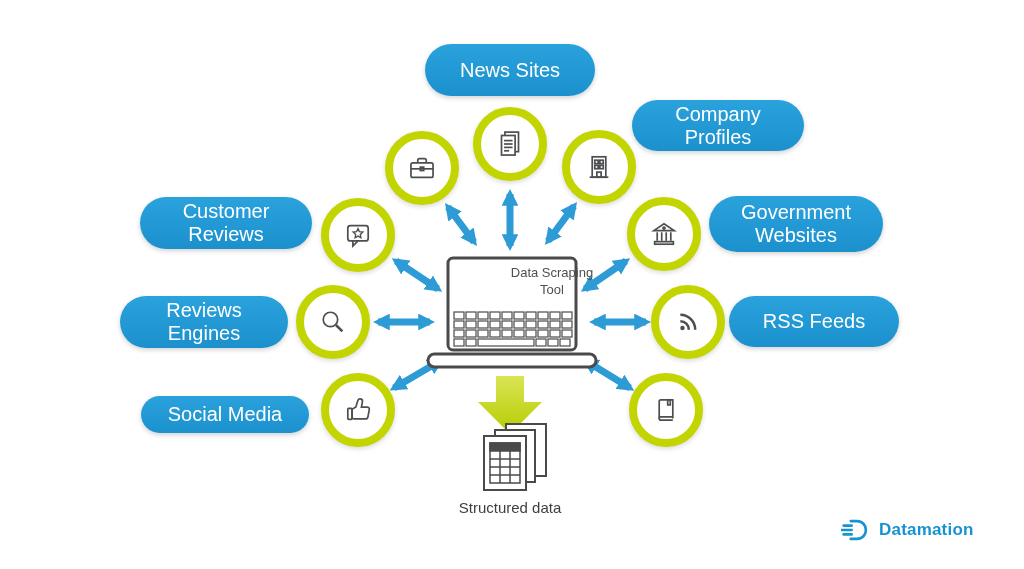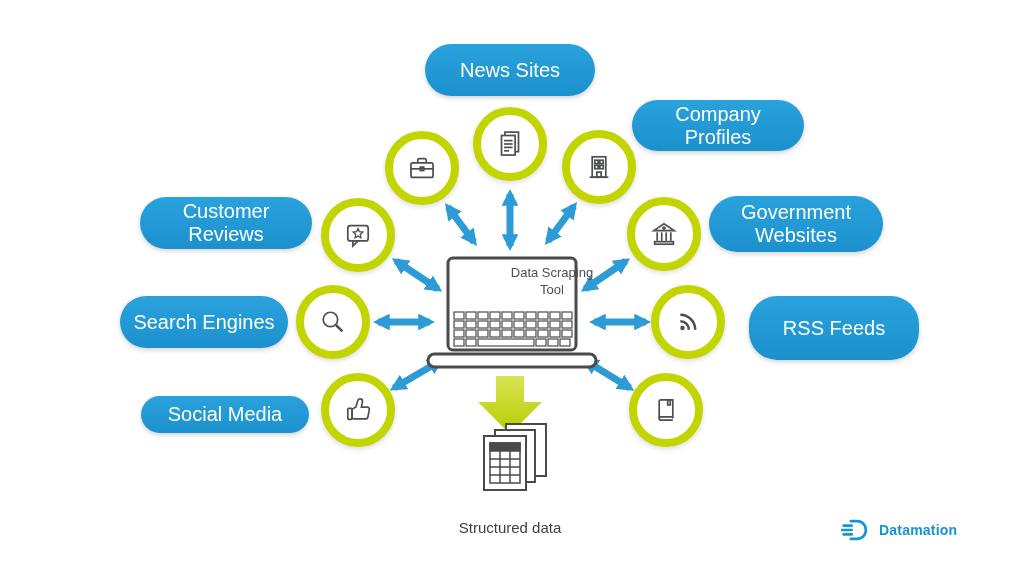--- a/index.html
+++ b/index.html
@@ -24,28 +24,28 @@
   .arrow-layer{position:absolute;left:0;top:0;z-index:1;pointer-events:none;}
 
   .laptop{position:absolute;left:426px;top:256px;width:172px;height:118px;z-index:2;}
   .screen-text{
     position:absolute;left:34px;top:9px;width:104px;text-align:center;
     font-size:13px;line-height:1.3;color:#4f4f51;margin-left:40px;
   }
 
   .structured-label{
     position:absolute;left:430px;top:499px;width:160px;z-index:3;
-    text-align:center;font-size:15px;color:#3f3f41;margin-top:20px;
+    text-align:center;font-size:15px;color:#3f3f41;
   }
 
   .brand{
     position:absolute;left:841px;top:517px;z-index:3;
     display:flex;align-items:center;gap:6px;
   }
-  .brand span{font-size:14px;font-weight:600;color:#1793d1;letter-spacing:.2px;}
+  .brand span{font-size:17px;font-weight:600;color:#1793d1;letter-spacing:.2px;}
 </style>
 </head>
 <body>
 
 <div class="canvas">
 
   <svg class="arrow-layer" width="1024" height="569" viewBox="0 0 1024 569">
     <defs>
       <marker id="mEnd" viewBox="0 0 10 10" refX="7" refY="5" markerWidth="2.4" markerHeight="2.4" orient="auto" markerUnits="strokeWidth">
         <path d="M0,0 L10,5 L0,10 z" fill="#2d9bd5"></path>
@@ -95,23 +95,23 @@
   <div class="pill" style="left:632px;top:100px;width:172px;height:51px">
       <span>Company Profiles</span>
     </div>
   <div class="pill" style="left:140px;top:197px;width:172px;height:52px">
       <span>Customer Reviews</span>
     </div>
   <div class="pill" style="left:709px;top:196px;width:174px;height:56px">
       <span style="max-width:120px">Government Websites</span>
     </div>
   <div class="pill" style="left:120px;top:296px;width:168px;height:52px">
-      <span>Search Engines</span>
-    </div>
-  <div class="pill" style="left:749px;top:296px;width:170px;height:64px">
+      <span>Reviews Engines</span>
+    </div>
+  <div class="pill" style="left:729px;top:296px;width:170px;height:51px">
       <span>RSS Feeds</span>
     </div>
   <div class="pill" style="left:141px;top:396px;width:168px;height:37px">
       <span>Social Media</span>
     </div>
 
   <div class="circle" style="left:473px;top:107px">
     <svg width="34" height="34" viewBox="0 0 40 40" fill="none" stroke="#4d4e50" stroke-width="2">
       <rect x="14" y="6" width="16" height="23"></rect>
       <rect x="10" y="10" width="16" height="23" fill="#fff"></rect>

